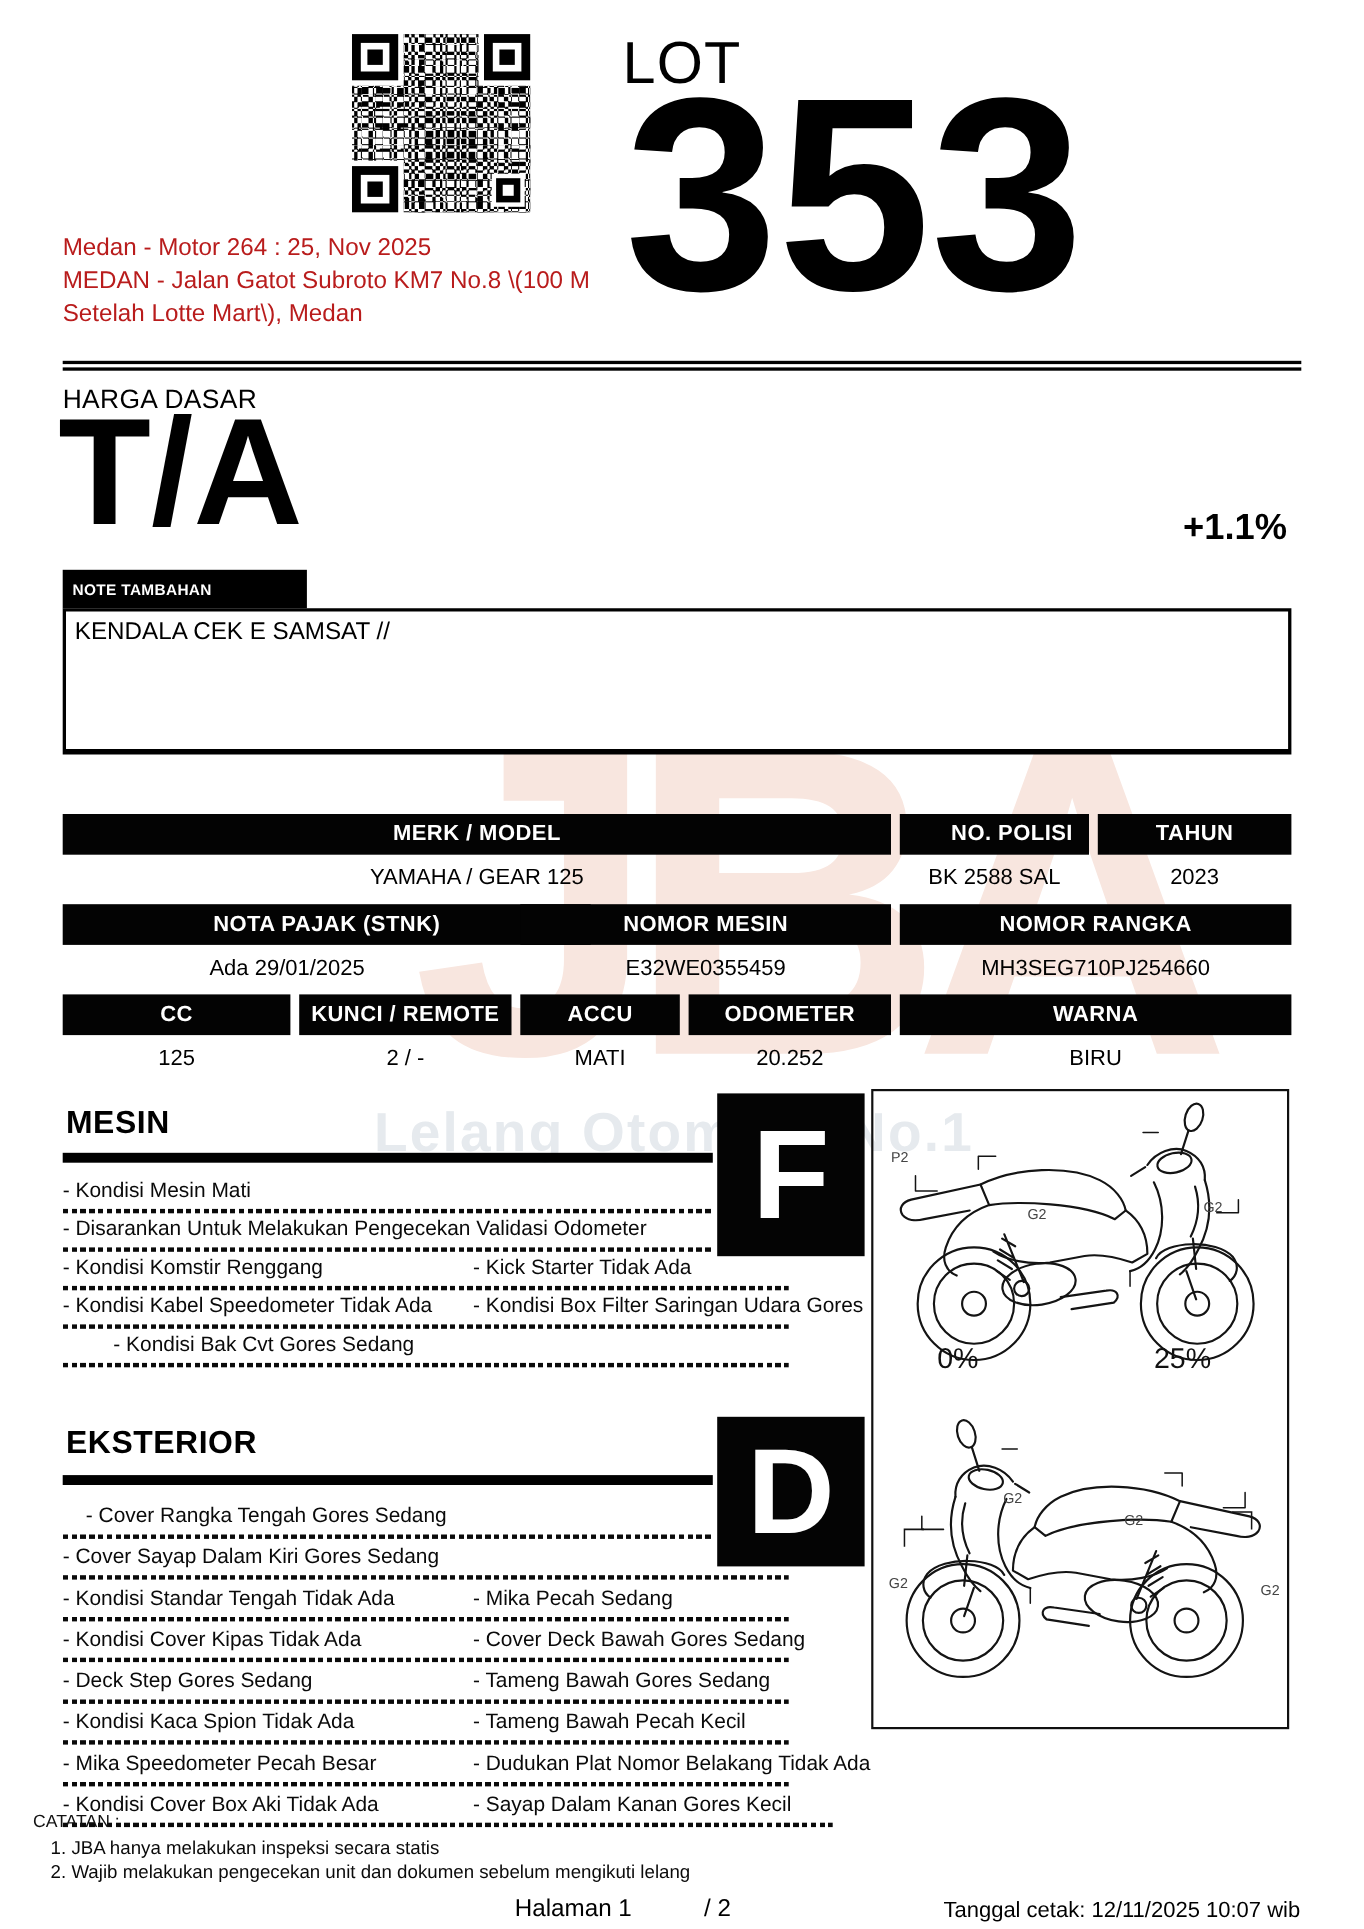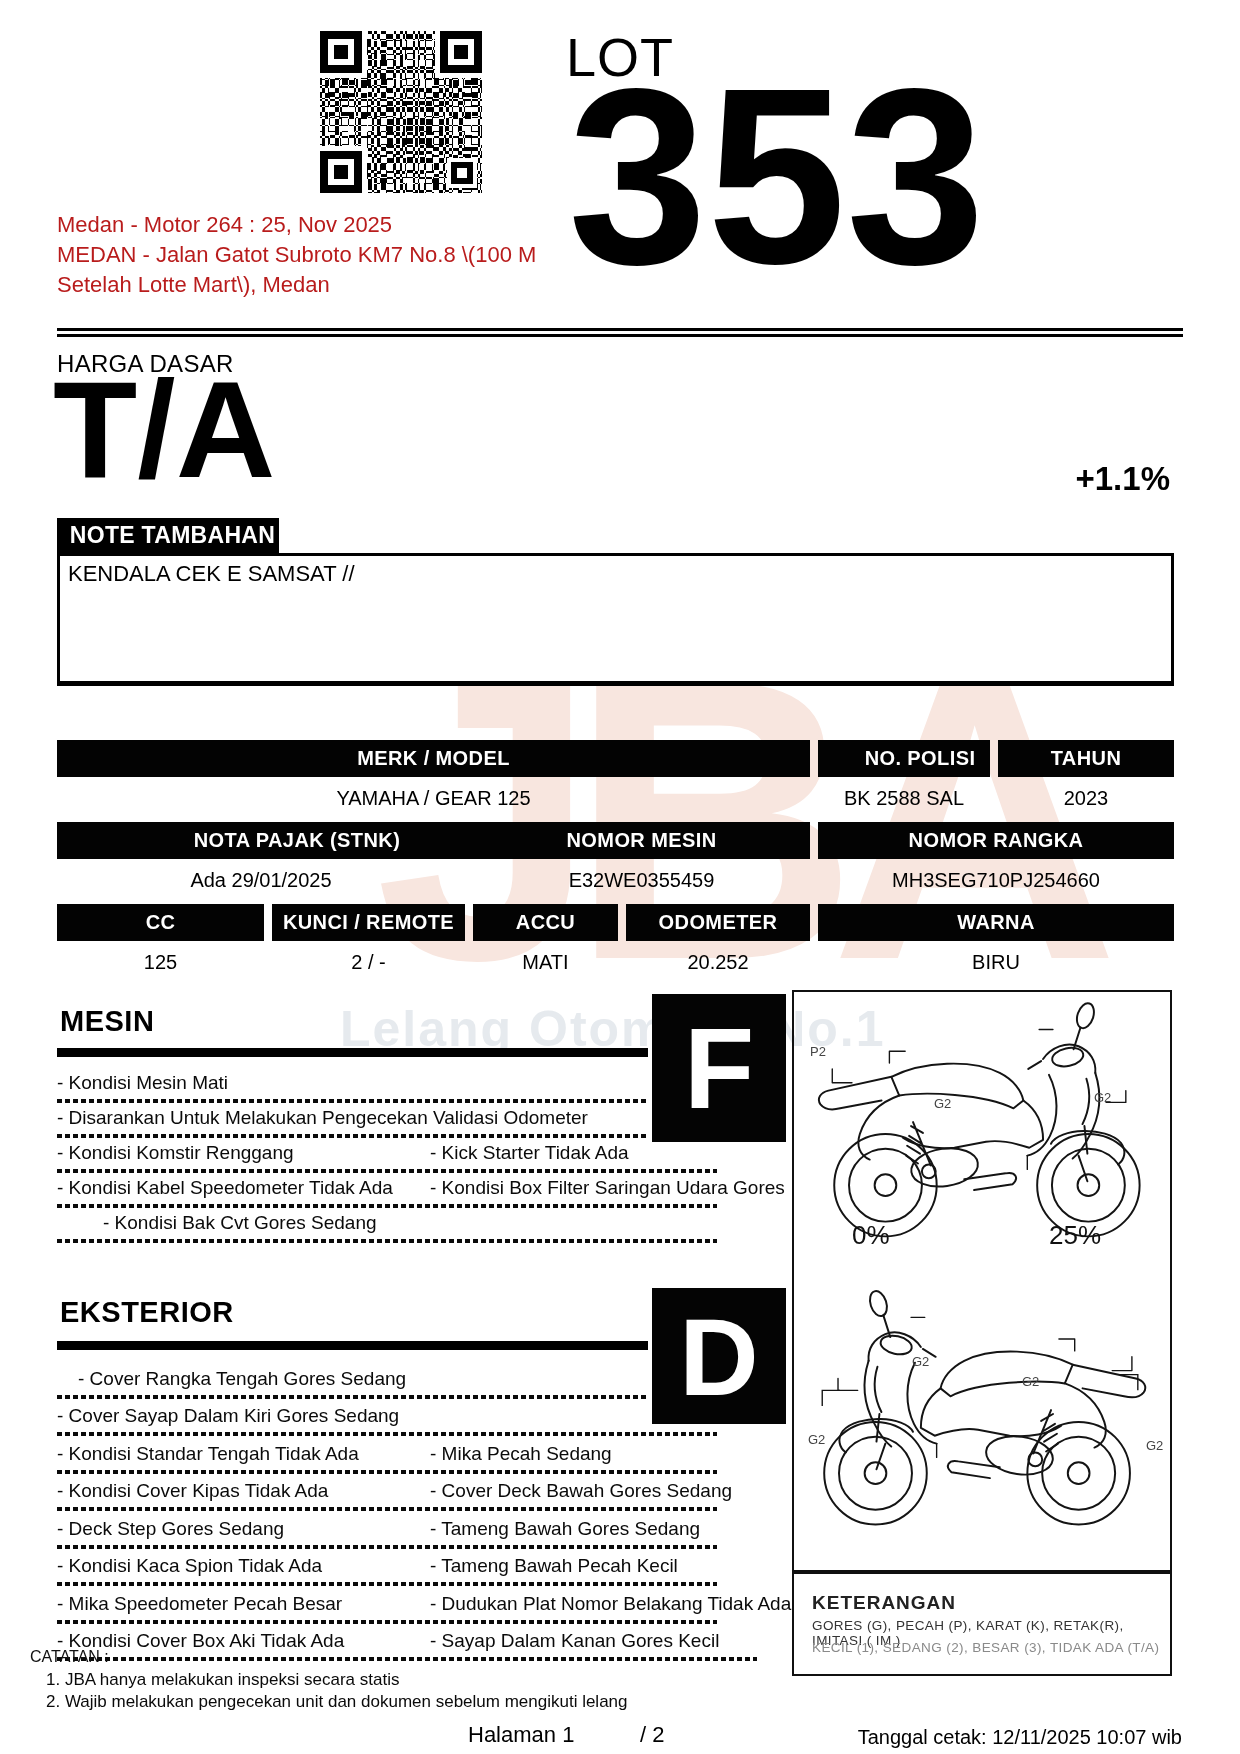--- a/index.html
+++ b/index.html
@@ -6,22 +6,22 @@
   html,body { background:#888; }
   #page {
     position: relative; width: 1240px; height: 1754px; margin: 0 auto;
     background: #ffffff; color: #000;
     font-family: "Liberation Sans", sans-serif; overflow: hidden;
   }
   .el { position: absolute; z-index: 1; }
   .wm { position: absolute; z-index: 0; font-weight: bold; white-space: nowrap; }
   .addr { font-size: 22px; line-height: 30px; color: #b91c1c; }
   .rule { background: #000; height: 3px; }
-  .chip { background: #000; color: #fff; font-weight: bold; font-size: 23px;
-          display: flex; align-items: center; padding-left: 9px; letter-spacing: .3px; justify-content: center; }
+  .chip { background: #000; color: #fff; font-weight: bold; font-size: 14px;
+          display: flex; align-items: center; padding-left: 9px; letter-spacing: .3px; }
   .notebox { border: 3px solid #000; border-bottom-width: 5px; font-size: 22px; padding: 5px 8px; }
   .blkhdr { background: #030303; color: #fff; font-weight: bold; font-size: 20px;
             display: flex; align-items: center; justify-content: center; height: 37px; letter-spacing: .4px; }
   .val { font-size: 20px; display: flex; align-items: center; justify-content: center; height: 43px; }
   .sectitle { font-size: 29px; font-weight: bold; letter-spacing: .5px; }
   .secbar { background: #000; height: 9px; }
   .li { font-size: 19px; white-space: nowrap; color: #0a0a0a; }
   .dotted { height: 4px;
     background-image: repeating-linear-gradient(90deg, #0a0a0a 0 5px, transparent 5px 8px); }
   .grade { background: #040404; color: #fff; display: flex; align-items: center;
@@ -208,25 +208,20 @@
         </g>
       </svg>
     </div>
 
     <div class="dlg" style="position:absolute; left:14px; top:440px;">G2</div>
     <div class="dlg" style="position:absolute; left:118px; top:362px;">G2</div>
     <div class="dlg" style="position:absolute; left:228px; top:382px;">G2</div>
     <div class="dlg" style="position:absolute; left:352px; top:446px;">G2</div>
   </div>
 
-  <div class="el box" style="left:792px; top:1572px; width:380px; height:104px;">
-    <div style="position:absolute; left:18px; top:18px; font-size:19px; font-weight:bold; letter-spacing:1px; color:#222;">KETERANGAN</div>
-    <div style="position:absolute; left:18px; top:44px; font-size:13.5px; color:#333; letter-spacing:.4px;">GORES (G), PECAH (P), KARAT (K), RETAK(R), IMITASI ( IM )</div>
-    <div style="position:absolute; left:18px; top:66px; font-size:13.5px; color:#8a8a8a; letter-spacing:.4px;">KECIL (1), SEDANG (2), BESAR (3), TIDAK ADA (T/A)</div>
-  </div>
 
   <div class="el" style="left:30px; top:1648px; font-size:16px; color:#111;">CATATAN :</div>
   <div class="el" style="left:46px; top:1670px; font-size:17px; color:#0a0a0a;">1. JBA hanya melakukan inspeksi secara statis</div>
   <div class="el" style="left:46px; top:1692px; font-size:17px; color:#0a0a0a;">2. Wajib melakukan pengecekan unit dan dokumen sebelum mengikuti lelang</div>
 
   <div class="el" style="left:468px; top:1722px; font-size:22px;">Halaman 1</div>
   <div class="el" style="left:640px; top:1722px; font-size:22px;">/ 2</div>
   <div class="el" style="right:58px; top:1726px; font-size:20px;">Tanggal cetak: 12/11/2025 10:07 wib</div>
 
 </div>

